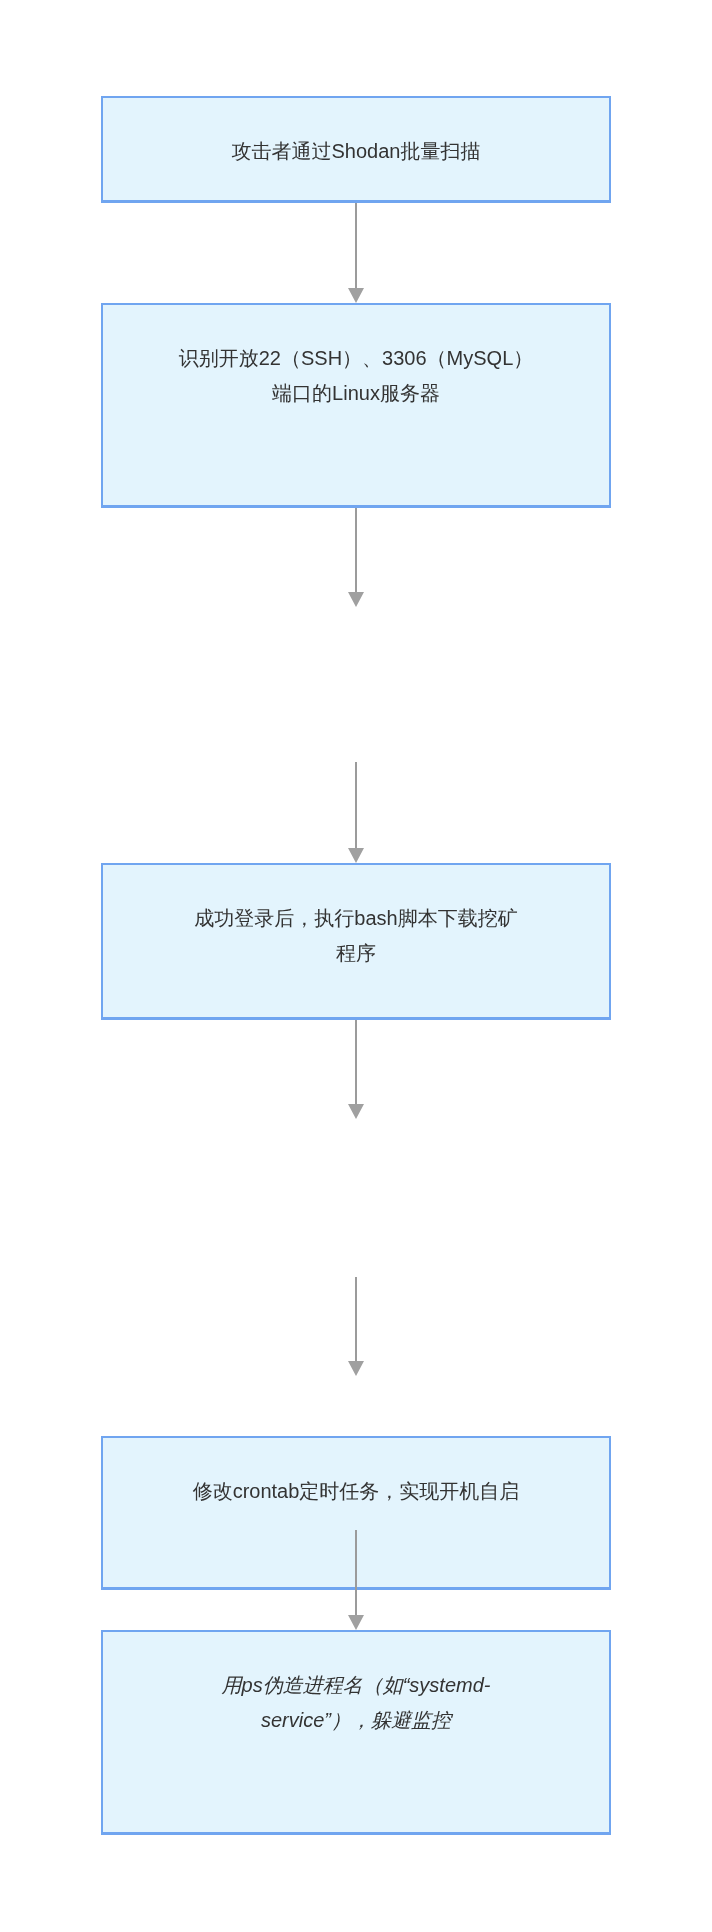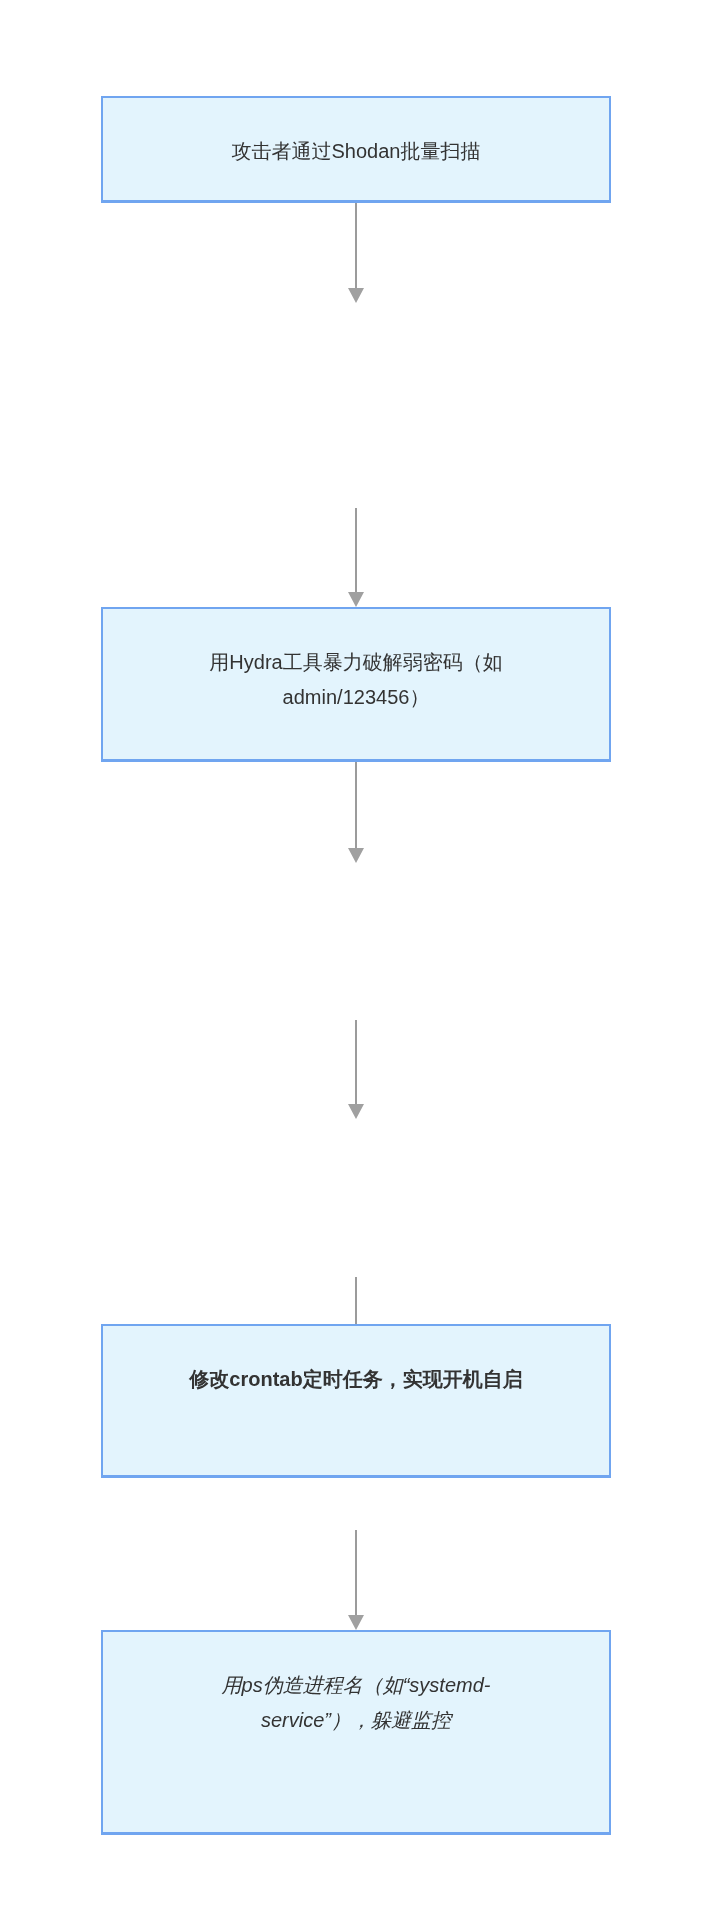--- a/index.html
+++ b/index.html
@@ -31,21 +31,21 @@
     font-size: 20px;
     line-height: 35px;
     color: #333333;
     white-space: pre-line;
   }
   .n1 { top: 96px;   height: 107px; }
   .n2 { top: 303px;  height: 205px; }
   .n3 { top: 607px;  height: 155px; }
   .n4 { top: 863px;  height: 157px; }
   .n5 { top: 1119px; height: 158px; }
-  .n6 { top: 1324px; height: 154px; font-weight: bold; }
+  .n6 { top: 1436px; height: 154px; }
   .n7 { top: 1630px; height: 205px; font-style: italic; }
   
   .arrow {
     position: absolute;
     left: 348px;
     width: 16px;
   }
   .a1 { top: 203px;  height: 100px; }
   .a2 { top: 508px;  height: 99px;  }
   .a3 { top: 762px;  height: 101px; }
@@ -78,36 +78,40 @@
 
   <div class="node n1">
     <div class="node-text">攻击者通过Shodan批量扫描</div>
   </div>
 
   <div class="arrow a1">
     <div class="shaft"></div>
     <div class="head"></div>
   </div>
 
+  <div class="node n2">
+    <div class="node-text">识别开放22（SSH）、3306（MySQL）
+端口的Linux服务器</div>
+  </div>
 
   <div class="arrow a2">
     <div class="shaft"></div>
     <div class="head"></div>
   </div>
 
-  <div class="node n3">
-    <div class="node-text">用Hydra工具暴力破解弱密码（如
-admin/123456）</div>
-  </div>
 
   <div class="arrow a3">
     <div class="shaft"></div>
     <div class="head"></div>
   </div>
 
+  <div class="node n4">
+    <div class="node-text">成功登录后，执行bash脚本下载挖矿
+程序</div>
+  </div>
 
   <div class="arrow a4">
     <div class="shaft"></div>
     <div class="head"></div>
   </div>
 
 
   <div class="arrow a5">
     <div class="shaft"></div>
     <div class="head"></div>

